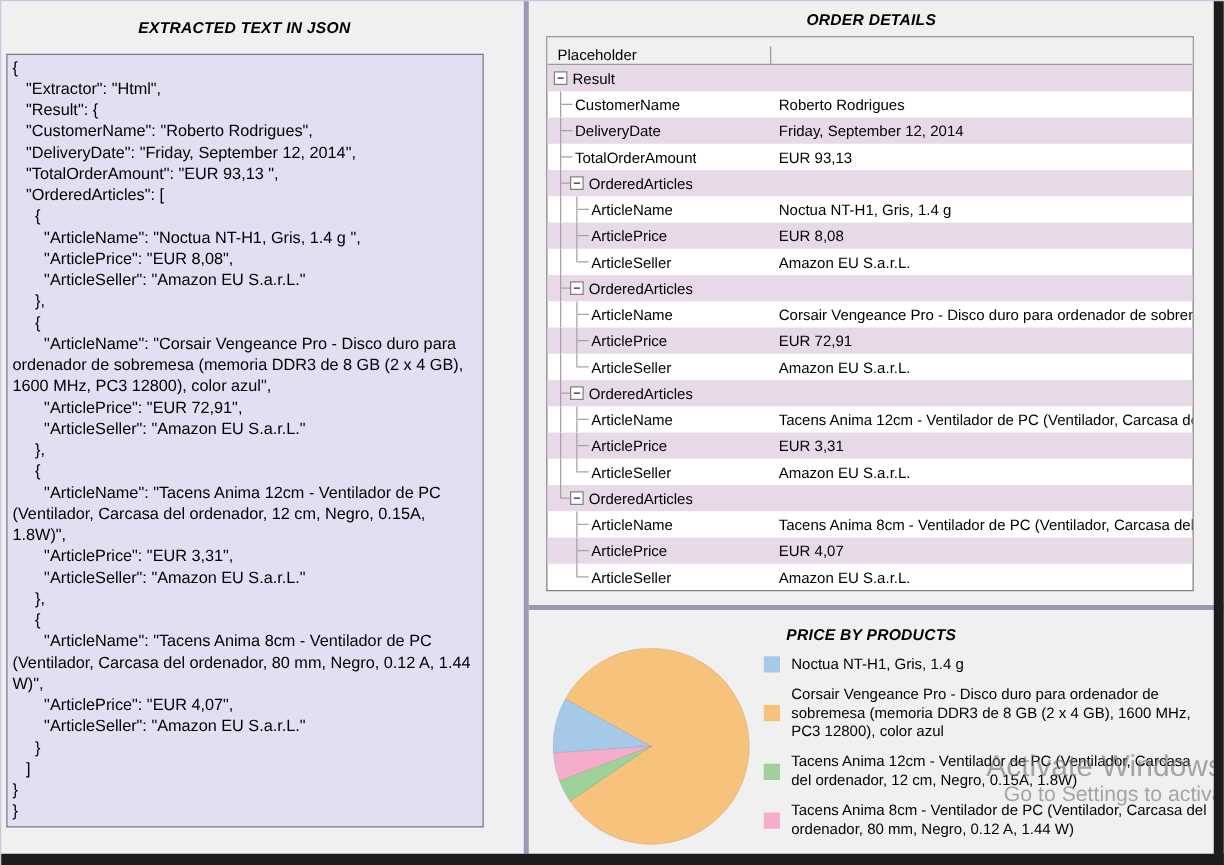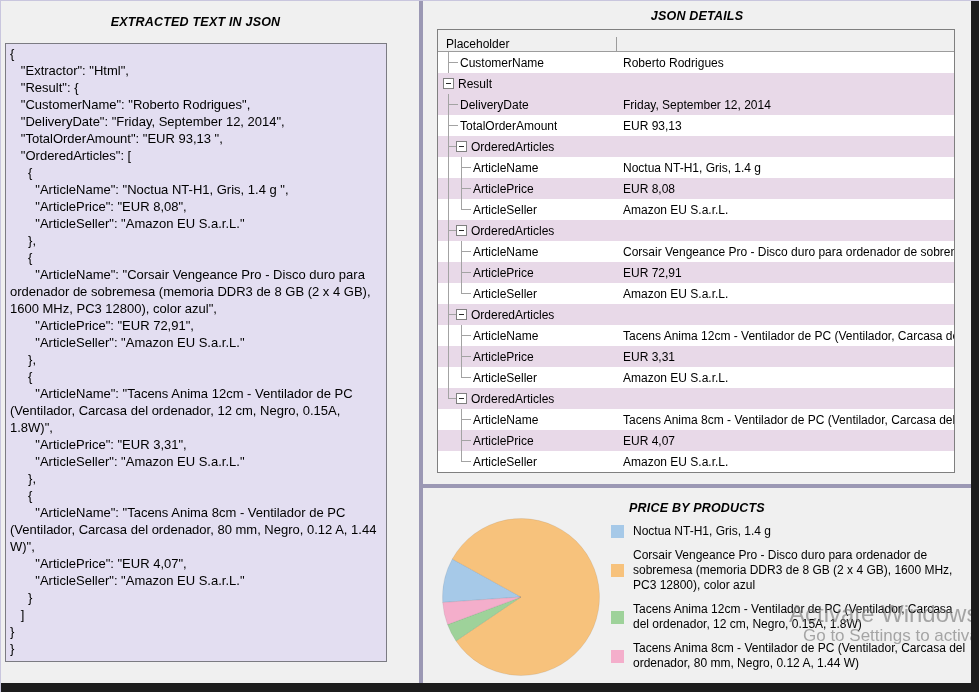--- a/index.html
+++ b/index.html
@@ -103,39 +103,39 @@
        "ArticleSeller": "Amazon EU S.a.r.L."
      }
    ]
 }
 }</div>
   </div>
 
   <div class="v-divider"></div>
 
   <div class="right-top">
-    <div class="panel-title">JSON DETAILS</div>
+    <div class="panel-title">ORDER DETAILS</div>
     <div class="tree-table">
       <div class="tt-header">
         <div class="hcell ph">Placeholder</div>
       </div>
       <div id="tt-body">
+          <div class="tr striped">
+            <div class="td td-ph">
+              <span class="exp"></span>
+              <span class="lbl">Result</span>
+            </div>
+            <div class="td td-val"></div>
+          </div>
           <div class="tr">
             <div class="td td-ph">
               <span class="conn tee"></span>
               <span class="lbl">CustomerName</span>
             </div>
             <div class="td td-val">Roberto Rodrigues</div>
-          </div>
-          <div class="tr striped">
-            <div class="td td-ph">
-              <span class="exp"></span>
-              <span class="lbl">Result</span>
-            </div>
-            <div class="td td-val"></div>
           </div>
           <div class="tr striped">
             <div class="td td-ph">
               <span class="conn tee"></span>
               <span class="lbl">DeliveryDate</span>
             </div>
             <div class="td td-val">Friday, September 12, 2014</div>
           </div>
           <div class="tr">
             <div class="td td-ph">

